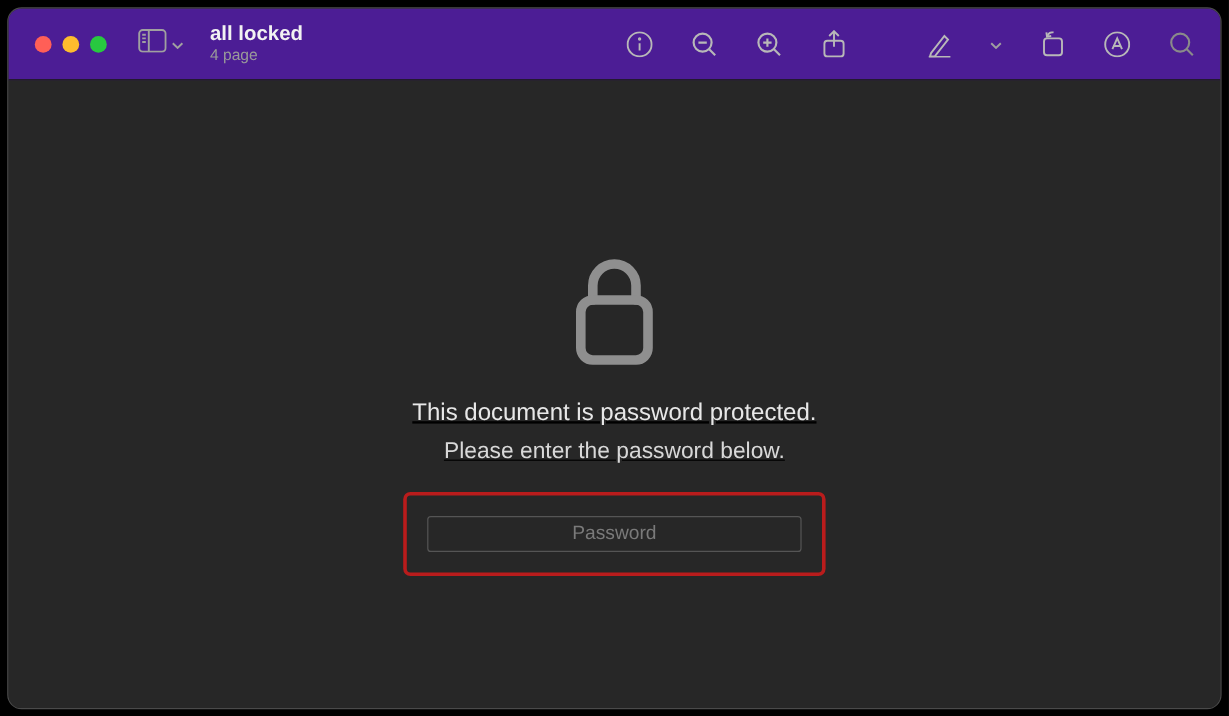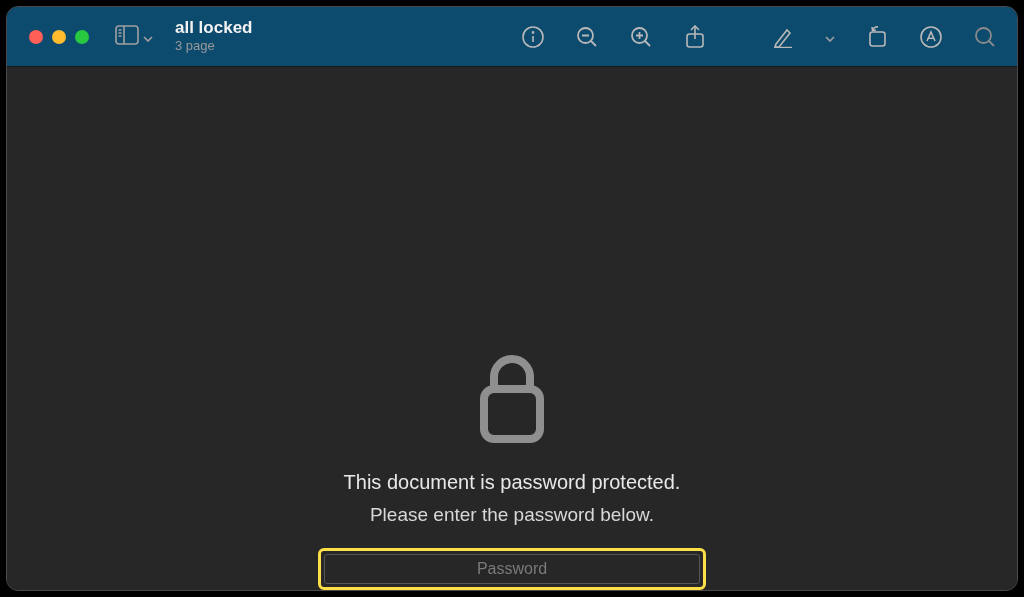--- a/index.html
+++ b/index.html
@@ -20,21 +20,21 @@
       height: 100%;
       background: #272727;
       border-radius: 12px;
       overflow: hidden;
       display: flex;
       flex-direction: column;
       border: 1px solid #4a4a4a;
     }
     .toolbar {
       height: 60px;
-      background: #0c4a6e;
+      background: #4c1d95;
       display: flex;
       align-items: center;
       padding: 0 18px 0 22px;
       gap: 0;
       border-bottom: 1px solid #1a1a1a;
     }
     .traffic-lights {
       display: flex;
       gap: 9px;
       margin-right: 26px;
@@ -84,23 +84,24 @@
       display: flex;
       align-items: center;
       justify-content: center;
       cursor: pointer;
     }
     .tool-btn svg { display: block; }
     .content {
       flex: 1;
       background: #272727;
       display: flex;
-      align-items: flex-end;
+      align-items: center;
       justify-content: center;
       padding-top: 36px;
+      text-decoration: underline;
     }
     .lock-panel {
       display: flex;
       flex-direction: column;
       align-items: center;
     }
     .lock-icon {
       margin-bottom: 22px;
     }
     .lock-heading {
@@ -110,23 +111,23 @@
       margin-bottom: 10px;
       text-align: center;
     }
     .lock-sub {
       font-size: 19px;
       color: #d8d8d8;
       margin-bottom: 22px;
       text-align: center;
     }
     .pw-wrapper {
-      width: 388px;
-      padding: 3px;
-      border: 3px solid #fde047;
+      width: 352px;
+      padding: 17px;
+      border: 3px solid #b91c1c;
       border-radius: 6px;
     }
     .pw-input {
       width: 100%;
       height: 30px;
       background: #272727;
       border: 1px solid #555;
       border-radius: 3px;
       text-align: center;
       font-size: 16px;
@@ -168,21 +169,21 @@
       </span>
       <span>
         <svg width="10" height="6" viewBox="0 0 10 6" fill="none" stroke="#a0a0a0" stroke-width="1.6">
           <polyline points="1,1 5,5 9,1"></polyline>
         </svg>
       </span>
     </div>
 
     <div class="title-block">
       <div class="doc-title">all locked</div>
-      <div class="doc-sub">3 page</div>
+      <div class="doc-sub">4 page</div>
     </div>
 
     <div class="spacer"></div>
 
     <div class="tool-group">
       <div class="tool-btn">
         <span>
           <svg width="22" height="22" viewBox="0 0 22 22" fill="none" stroke="#b8b8b8" stroke-width="1.6">
             <circle cx="11" cy="11" r="10"></circle>
             <circle cx="11" cy="6.5" r="0.6" fill="#b8b8b8"></circle>

